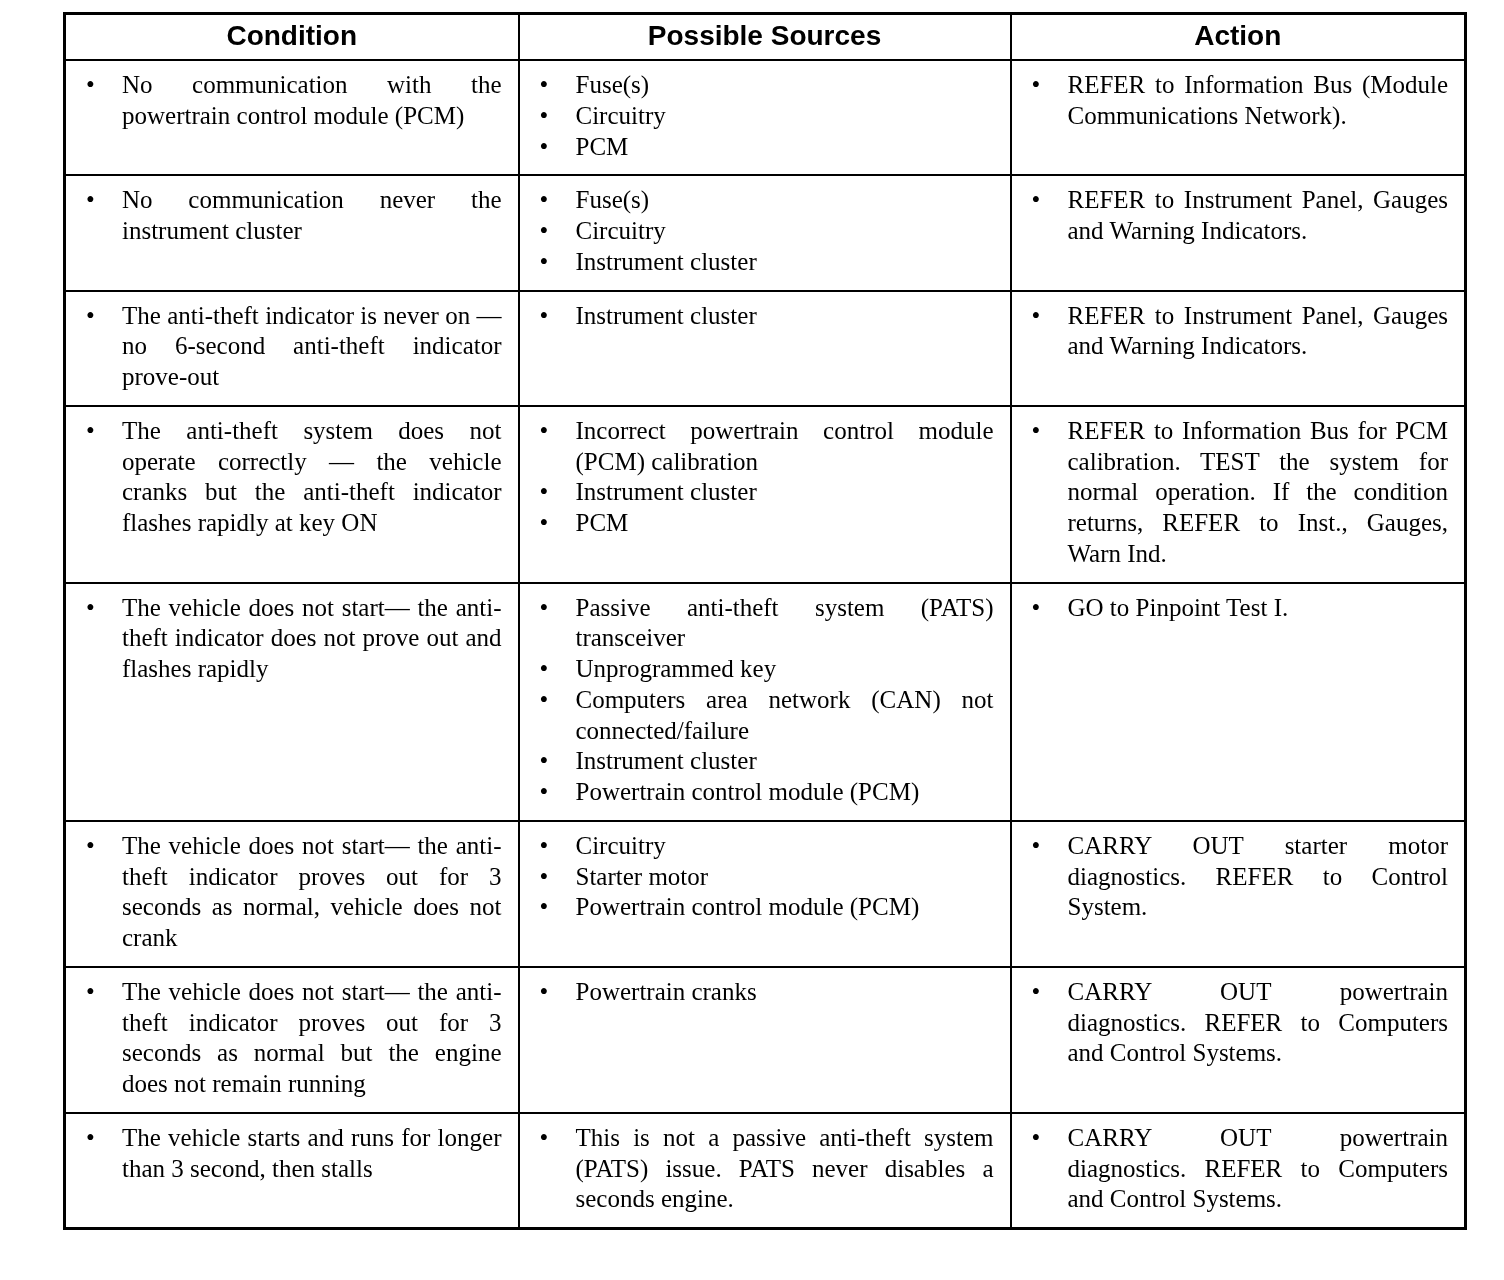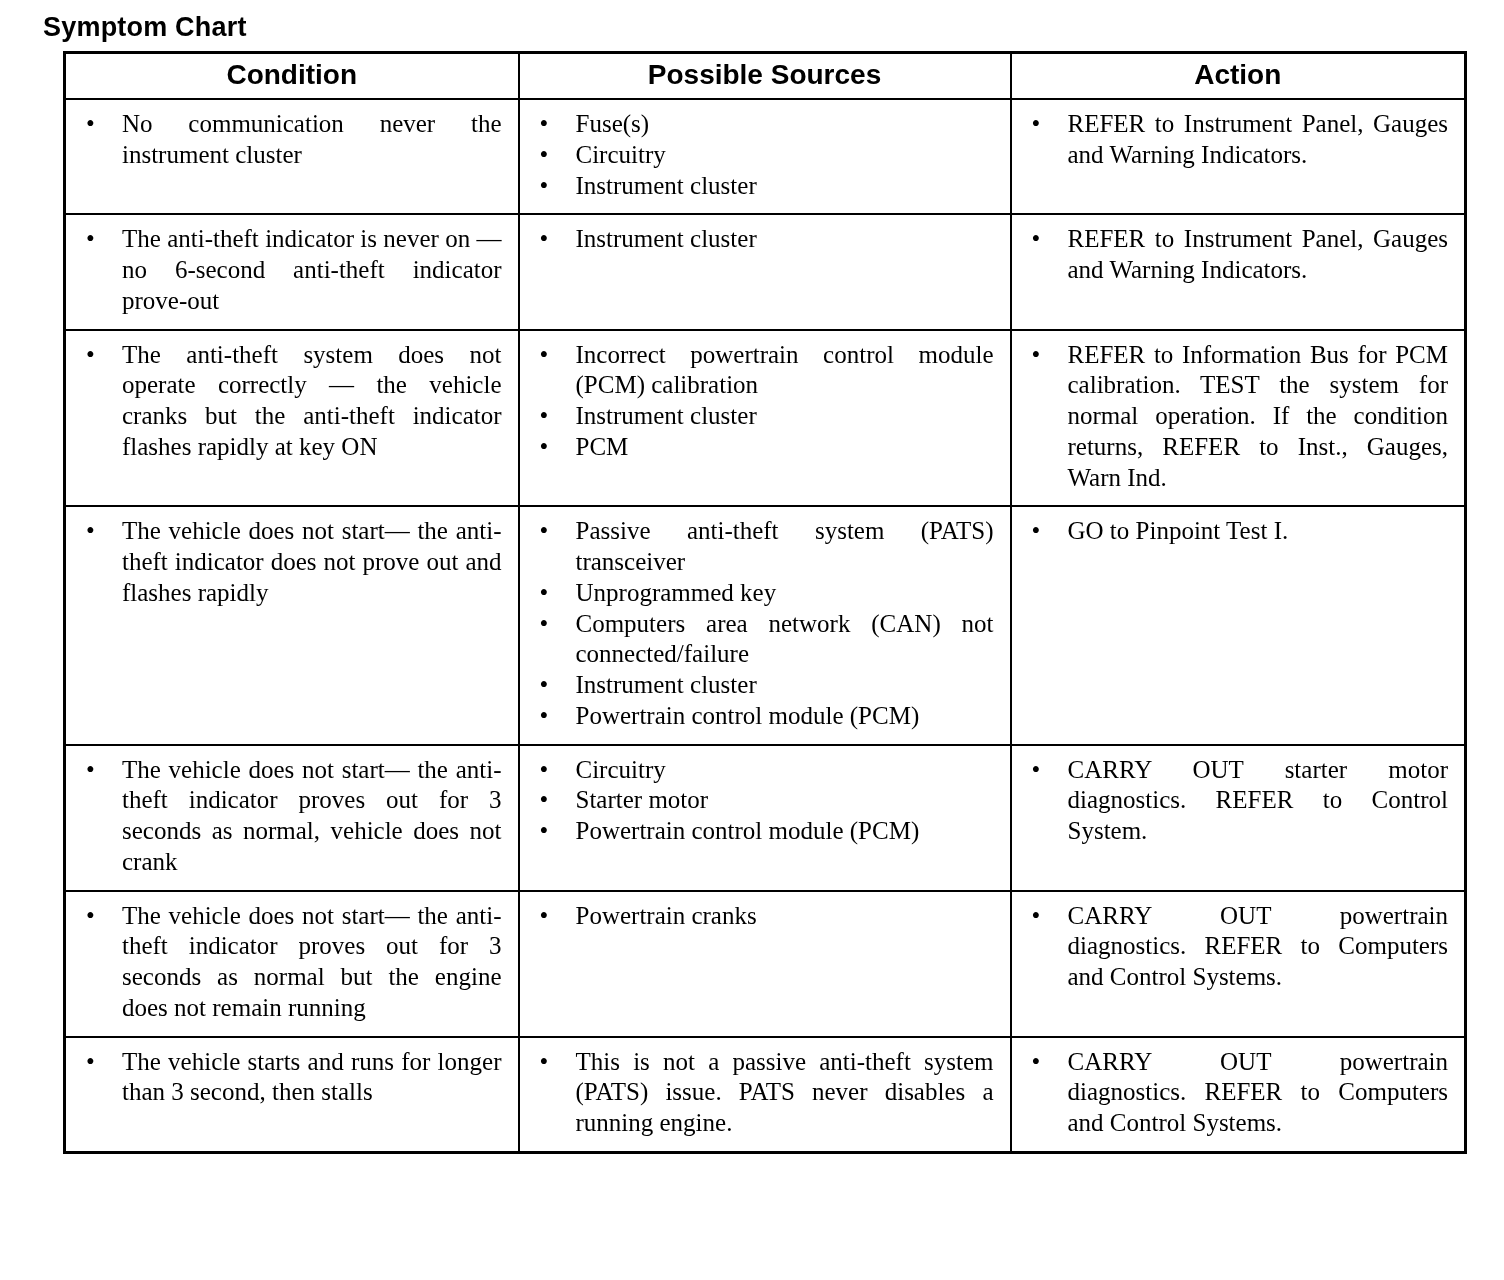--- a/index.html
+++ b/index.html
@@ -55,39 +55,57 @@
     content: "\2022";
     position: absolute;
     left: 14px;
     top: 0;
   }
 </style>
 </head>
 <body>
 
 <div class="page">
-  <div class="title">Symptom Chart</div>
 
   <table class="symptom-table">
     <colgroup>
       <col style="width: 454px">
       <col style="width: 492px">
       <col style="width: 455px">
     </colgroup>
     <thead>
       <tr>
         <th>Condition</th>
         <th>Possible Sources</th>
         <th>Action</th>
       </tr>
     </thead>
     <tbody>
         <tr>
           <td>
             <ul>
+              <li>No communication with the powertrain control module (PCM)</li>
+            </ul>
+          </td>
+          <td>
+            <ul>
+              <li>Fuse(s)</li>
+              <li>Circuitry</li>
+              <li>PCM</li>
+            </ul>
+          </td>
+          <td>
+            <ul>
+              <li>REFER to Information Bus (Module Communications Network).</li>
+            </ul>
+          </td>
+        </tr>
+        <tr>
+          <td>
+            <ul>
               <li>No communication never the instrument cluster</li>
             </ul>
           </td>
           <td>
             <ul>
               <li>Fuse(s)</li>
               <li>Circuitry</li>
               <li>Instrument cluster</li>
             </ul>
           </td>
@@ -191,21 +209,21 @@
           </td>
         </tr>
         <tr>
           <td>
             <ul>
               <li>The vehicle starts and runs for longer than 3 second, then stalls</li>
             </ul>
           </td>
           <td>
             <ul>
-              <li>This is not a passive anti-theft system (PATS) issue. PATS never disables a running engine.</li>
+              <li>This is not a passive anti-theft system (PATS) issue. PATS never disables a seconds engine.</li>
             </ul>
           </td>
           <td>
             <ul>
               <li>CARRY OUT powertrain diagnostics. REFER to Computers and Control Systems.</li>
             </ul>
           </td>
         </tr>
       </tbody>
   </table>

